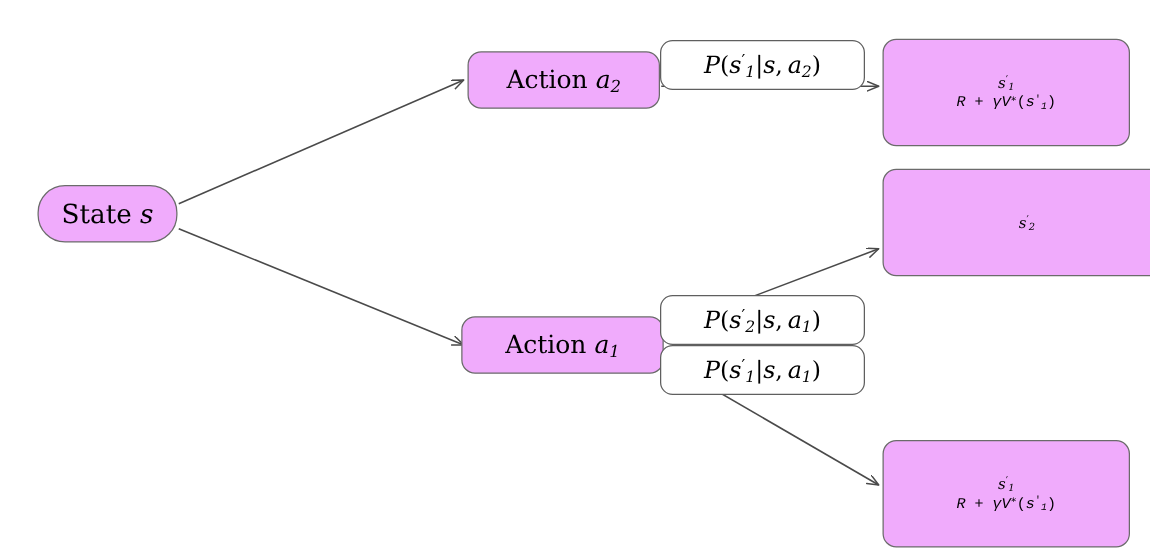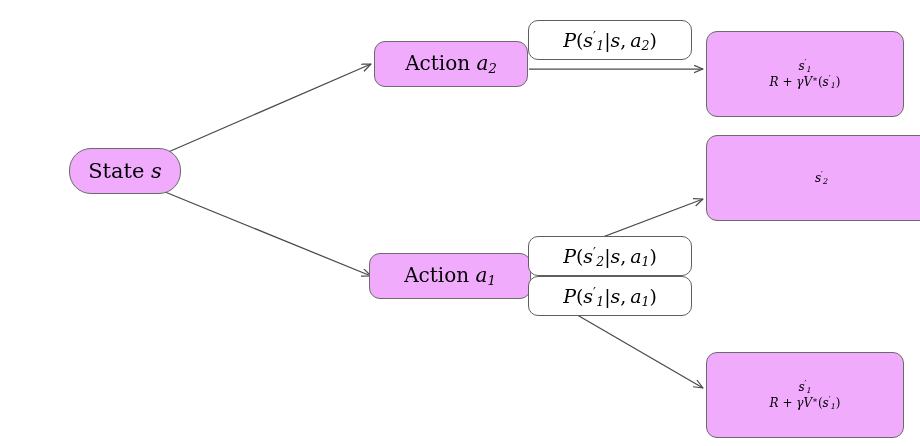--- a/index.html
+++ b/index.html
@@ -30,21 +30,21 @@
     border: 1.3px solid #6b6b6b;
     border-radius: 9px;
     display: flex;
     flex-direction: column;
     align-items: center;
     justify-content: center;
     color: #000000;
     line-height: 1.18;
     white-space: nowrap;
   }
-  .node-state  { border-radius: 22px; margin-left: 39px; }
+  .node-state  { border-radius: 22px; }
   .node-action { border-radius: 11px; }
   .node-outcome{ border-radius: 11px; }
   .lbl {
     position: absolute;
     box-sizing: border-box;
     background: #ffffff;
     border: 1.3px solid #5f5f5f;
     border-radius: 10px;
     display: flex;
     align-items: center;
@@ -64,21 +64,21 @@
     font-style: italic;
     line-height: 0;
   }
   sup {
     font-size: 0.70em;
     vertical-align: 0.42em;
     line-height: 0;
   }
   .prime { font-style: normal; }
   .row1 { display: block; }
-  .row2 { display: block; margin-top: 1px; }
+  .row2 { display: block; margin-top: 1px; font-family: Liberation Mono, monospace; }
   .sz-state   { font-size: 21px; }
   .sz-action  { font-size: 20px; }
   .sz-prob    { font-size: 19px; }
   .sz-outcome { font-size: 12px; }
 </style>
 </head>
 <body>
 
 <div id="canvas">
 
@@ -116,21 +116,21 @@
 
   <div class="node node-outcome sz-outcome" style="left: 706px; top: 135px; width: 231px; height: 86px;">
     <span class="math row1"><span class="it">s</span><sup class="prime">′</sup><sub>2</sub></span>
   </div>
 
   <div class="node node-outcome sz-outcome" style="left: 706px; top: 352px; width: 198px; height: 86px;">
     <span class="math row1"><span class="it">s</span><sup class="prime">′</sup><sub>1</sub></span>
     <span class="math row2"><span class="it">R</span>&nbsp;<span class="up">+</span>&nbsp;<span class="it">γ</span><span class="it">V</span><sup>∗</sup>(<span class="it">s</span><sup class="prime">′</sup><sub>1</sub>)</span>
   </div>
 
-  <div class="lbl sz-prob" style="left: 528px; top: 20px; width: 164px; height: 40px;">
+  <div class="lbl sz-prob" style="left: 528px; top: 32px; width: 164px; height: 40px;">
     <span class="math"><span class="it">P</span><span class="up">(</span><span class="it">s</span><sup class="prime">′</sup><sub>1</sub><span class="up">|</span><span class="it">s</span><span class="up">,</span> <span class="it">a</span><sub>2</sub><span class="up">)</span></span>
   </div>
 
   <div class="lbl sz-prob" style="left: 528px; top: 236px; width: 164px; height: 40px; justify-content: center;">
     <span class="math"><span class="it">P</span><span class="up">(</span><span class="it">s</span><sup class="prime">′</sup><sub>2</sub><span class="up">|</span><span class="it">s</span><span class="up">,</span> <span class="it">a</span><sub>1</sub><span class="up">)</span></span>
   </div>
 
   <div class="lbl sz-prob" style="left: 528px; top: 276px; width: 164px; height: 40px; text-align: right;">
     <span class="math"><span class="it">P</span><span class="up">(</span><span class="it">s</span><sup class="prime">′</sup><sub>1</sub><span class="up">|</span><span class="it">s</span><span class="up">,</span> <span class="it">a</span><sub>1</sub><span class="up">)</span></span>
   </div>

